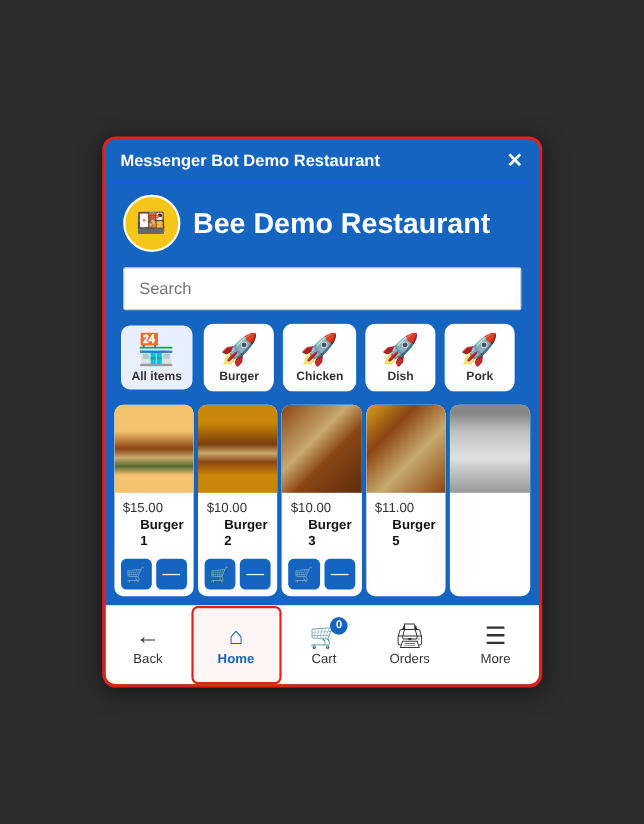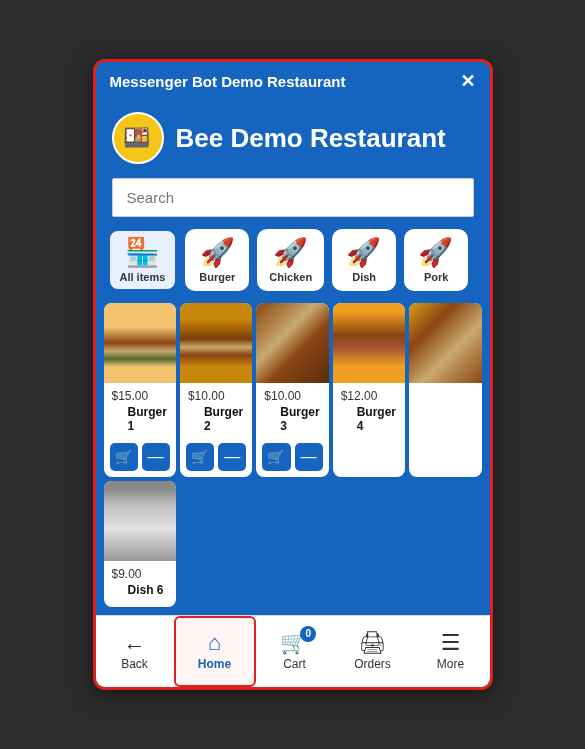--- a/index.html
+++ b/index.html
@@ -391,38 +391,31 @@
           <div class="product-info">
             <div class="product-price">$10.00</div>
             <div class="product-name">Burger 3</div>
           </div>
           <div class="product-actions">
             <button class="btn-cart">🛒</button>
             <button class="btn-minus">—</button>
           </div>
         </div>
 
-        <div class="product-card">
-          <div class="product-image img-burger4"></div>
-          <div class="product-info">
-            <div class="product-price">$12.00</div>
-            <div class="product-name">Burger 4</div>
-          </div>
-        </div>
 
         <div class="product-card">
           <div class="product-image img-burger5"></div>
+          <div class="product-info">
+            <div class="product-price">$11.00</div>
+            <div class="product-name">Burger 5</div>
+          </div>
         </div>
 
         <div class="product-card">
           <div class="product-image img-burger6"></div>
-          <div class="product-info">
-            <div class="product-price">$9.00</div>
-            <div class="product-name">Dish 6</div>
-          </div>
         </div>
 
       </div>
     </div>
 
     <div class="bottom-nav">
 
       <button class="nav-item">
         <span class="nav-icon">←</span>
         <span class="nav-label">Back</span>

